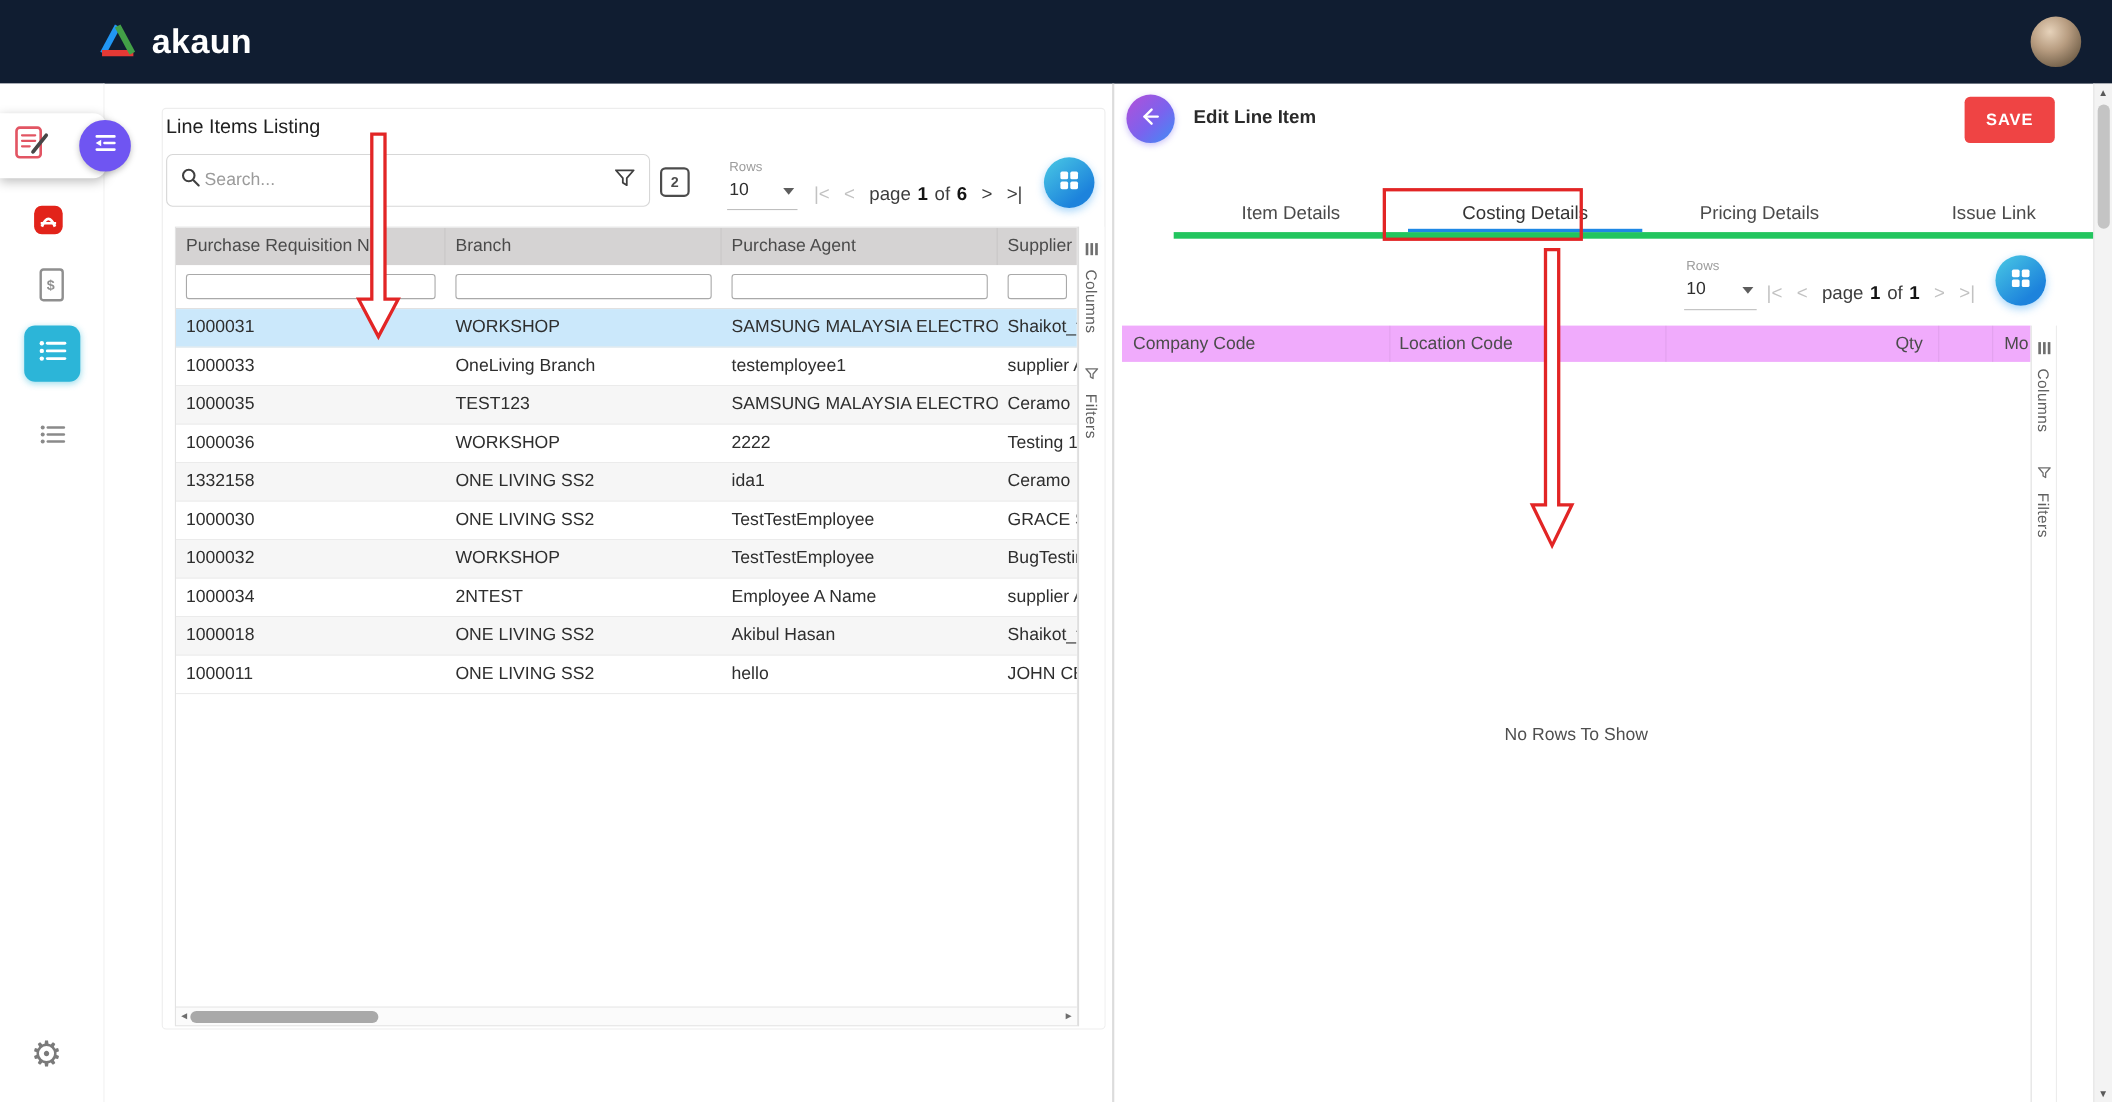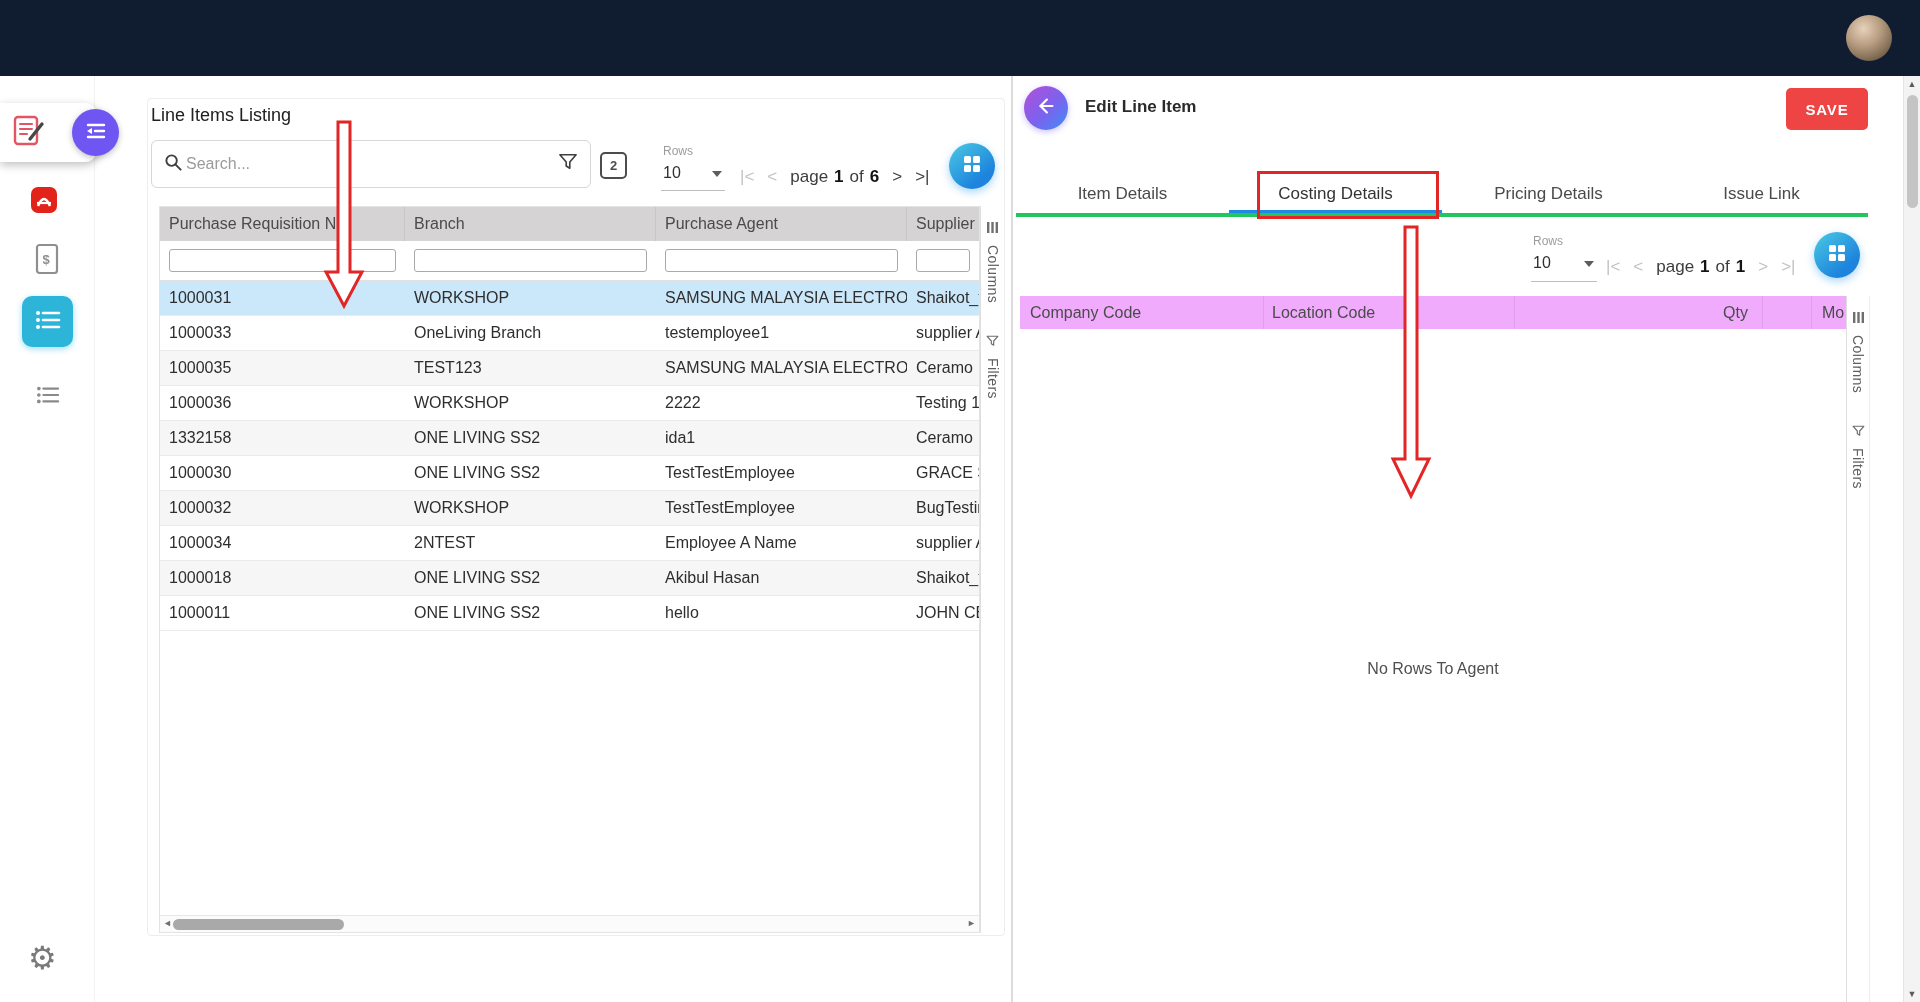--- a/index.html
+++ b/index.html
@@ -71,21 +71,21 @@
 
   .panel-divider { left:1011px; top:76px; width:2px; height:926px; background:#dcdcdc; }
 
   
   .back-btn { left:1024px; top:86px; width:44px; height:44px; border-radius:50%; cursor:pointer;
               background:linear-gradient(135deg,#b44fd8 0%,#7a63ee 55%,#3e8ef5 100%); display:grid; place-items:center;
               box-shadow:0 2px 6px rgba(122,99,238,.4); }
   .rp-title { left:1085px; top:97px; font-size:17px; font-weight:bold; color:#2a2a2a; }
   .save-btn { left:1786px; top:88px; width:82px; height:42px; background:#ef4444; border-radius:5px; color:#fff;
               display:grid; place-items:center; font-size:15px; font-weight:bold; letter-spacing:.8px; cursor:pointer; }
-  .tabs { left:1016px; top:172px; width:852px; height:45px; display:flex; border-bottom:4px solid #22c55e;justify-content:center; }
+  .tabs { left:1067px; top:172px; width:852px; height:45px; display:flex; border-bottom:6px solid #22c55e;justify-content:center; }
   .tab { flex:1; text-align:center; font-size:17px; color:#4a4a4a; padding-top:12px; cursor:pointer; }
   .tab.active { border-bottom:3px solid #1e88e5; color:#333; }
 
   .rgrid-head { left:1020px; top:296px; width:826px; height:33px; display:flex; background:#f0abfc; font-size:16px; color:#4b4b4b; }
   .rhc { display:flex; align-items:center; height:100%; border-right:1px solid rgba(0,0,0,.06); white-space:nowrap; overflow:hidden; cursor:pointer; }
   .rc1 { width:244px; padding-left:10px; } .rc2 { width:251px; padding-left:8px; }
   .rc3 { width:248px; justify-content:flex-end; padding-right:14px; }
   .rc4 { width:49px; } .rc5 { flex:1; padding-left:10px; border-right:none; }
   .empty-msg { left:1020px; top:660px; width:826px; text-align:center; font-size:16px; color:#4f4f4f; }
 
@@ -97,20 +97,30 @@
   
   .anno-rect { left:1257px; top:171px; width:182px; height:48px; border:3px solid #e22525; z-index:70; pointer-events:none; }
   .anno-svg { left:0; top:0; width:1920px; height:1002px; z-index:72; pointer-events:none; }
 </style>
 </head>
 <body>
 
 <div id="root">
 
   <div class="abs topbar">
+    <div class="abs logo">
+      <span>
+        <svg width="38" height="34" viewBox="0 0 40 34">
+          <path d="M20 4 L6 30" stroke="#2196f3" stroke-width="6" fill="none"></path>
+          <path d="M5 30 L35 30" stroke="#e53935" stroke-width="6" fill="none"></path>
+          <path d="M34 30 L20 4" stroke="#43a047" stroke-width="6" fill="none"></path>
+        </svg>
+      </span>
+      <span class="logo-text">akaun</span>
+    </div>
     <div class="abs avatar"></div>
   </div>
 
   <div class="abs side"></div>
 
   <div class="abs float-card">
     <span>
       <svg width="34" height="36" viewBox="0 0 34 36">
         <rect x="3" y="4" width="22" height="27" rx="3" fill="#fff" stroke="#e25563" stroke-width="2.4"></rect>
         <path d="M8 11 H20 M8 16 H20 M8 21 H15" stroke="#e25563" stroke-width="2" stroke-linecap="round"></path>
@@ -388,21 +398,21 @@
   </div>
 
   <div class="abs rgrid-head">
     <div class="rhc rc1">Company Code</div>
     <div class="rhc rc2">Location Code</div>
     <div class="rhc rc3">Qty</div>
     <div class="rhc rc4"></div>
     <div class="rhc rc5">Mo</div>
   </div>
 
-  <div class="abs empty-msg">No Rows To Agent</div>
+  <div class="abs empty-msg">No Rows To Show</div>
 
   <div class="abs strip" style="left:1846px; top:296px; height:706px; border-right:1px solid #ececec;">
     <div class="strip-btn">
       <span>
         <svg width="13" height="13" viewBox="0 0 13 13">
           <rect x="1" y="1" width="2.4" height="11" fill="#6f6f6f"></rect>
           <rect x="5.3" y="1" width="2.4" height="11" fill="#6f6f6f"></rect>
           <rect x="9.6" y="1" width="2.4" height="11" fill="#6f6f6f"></rect>
         </svg>
       </span>

